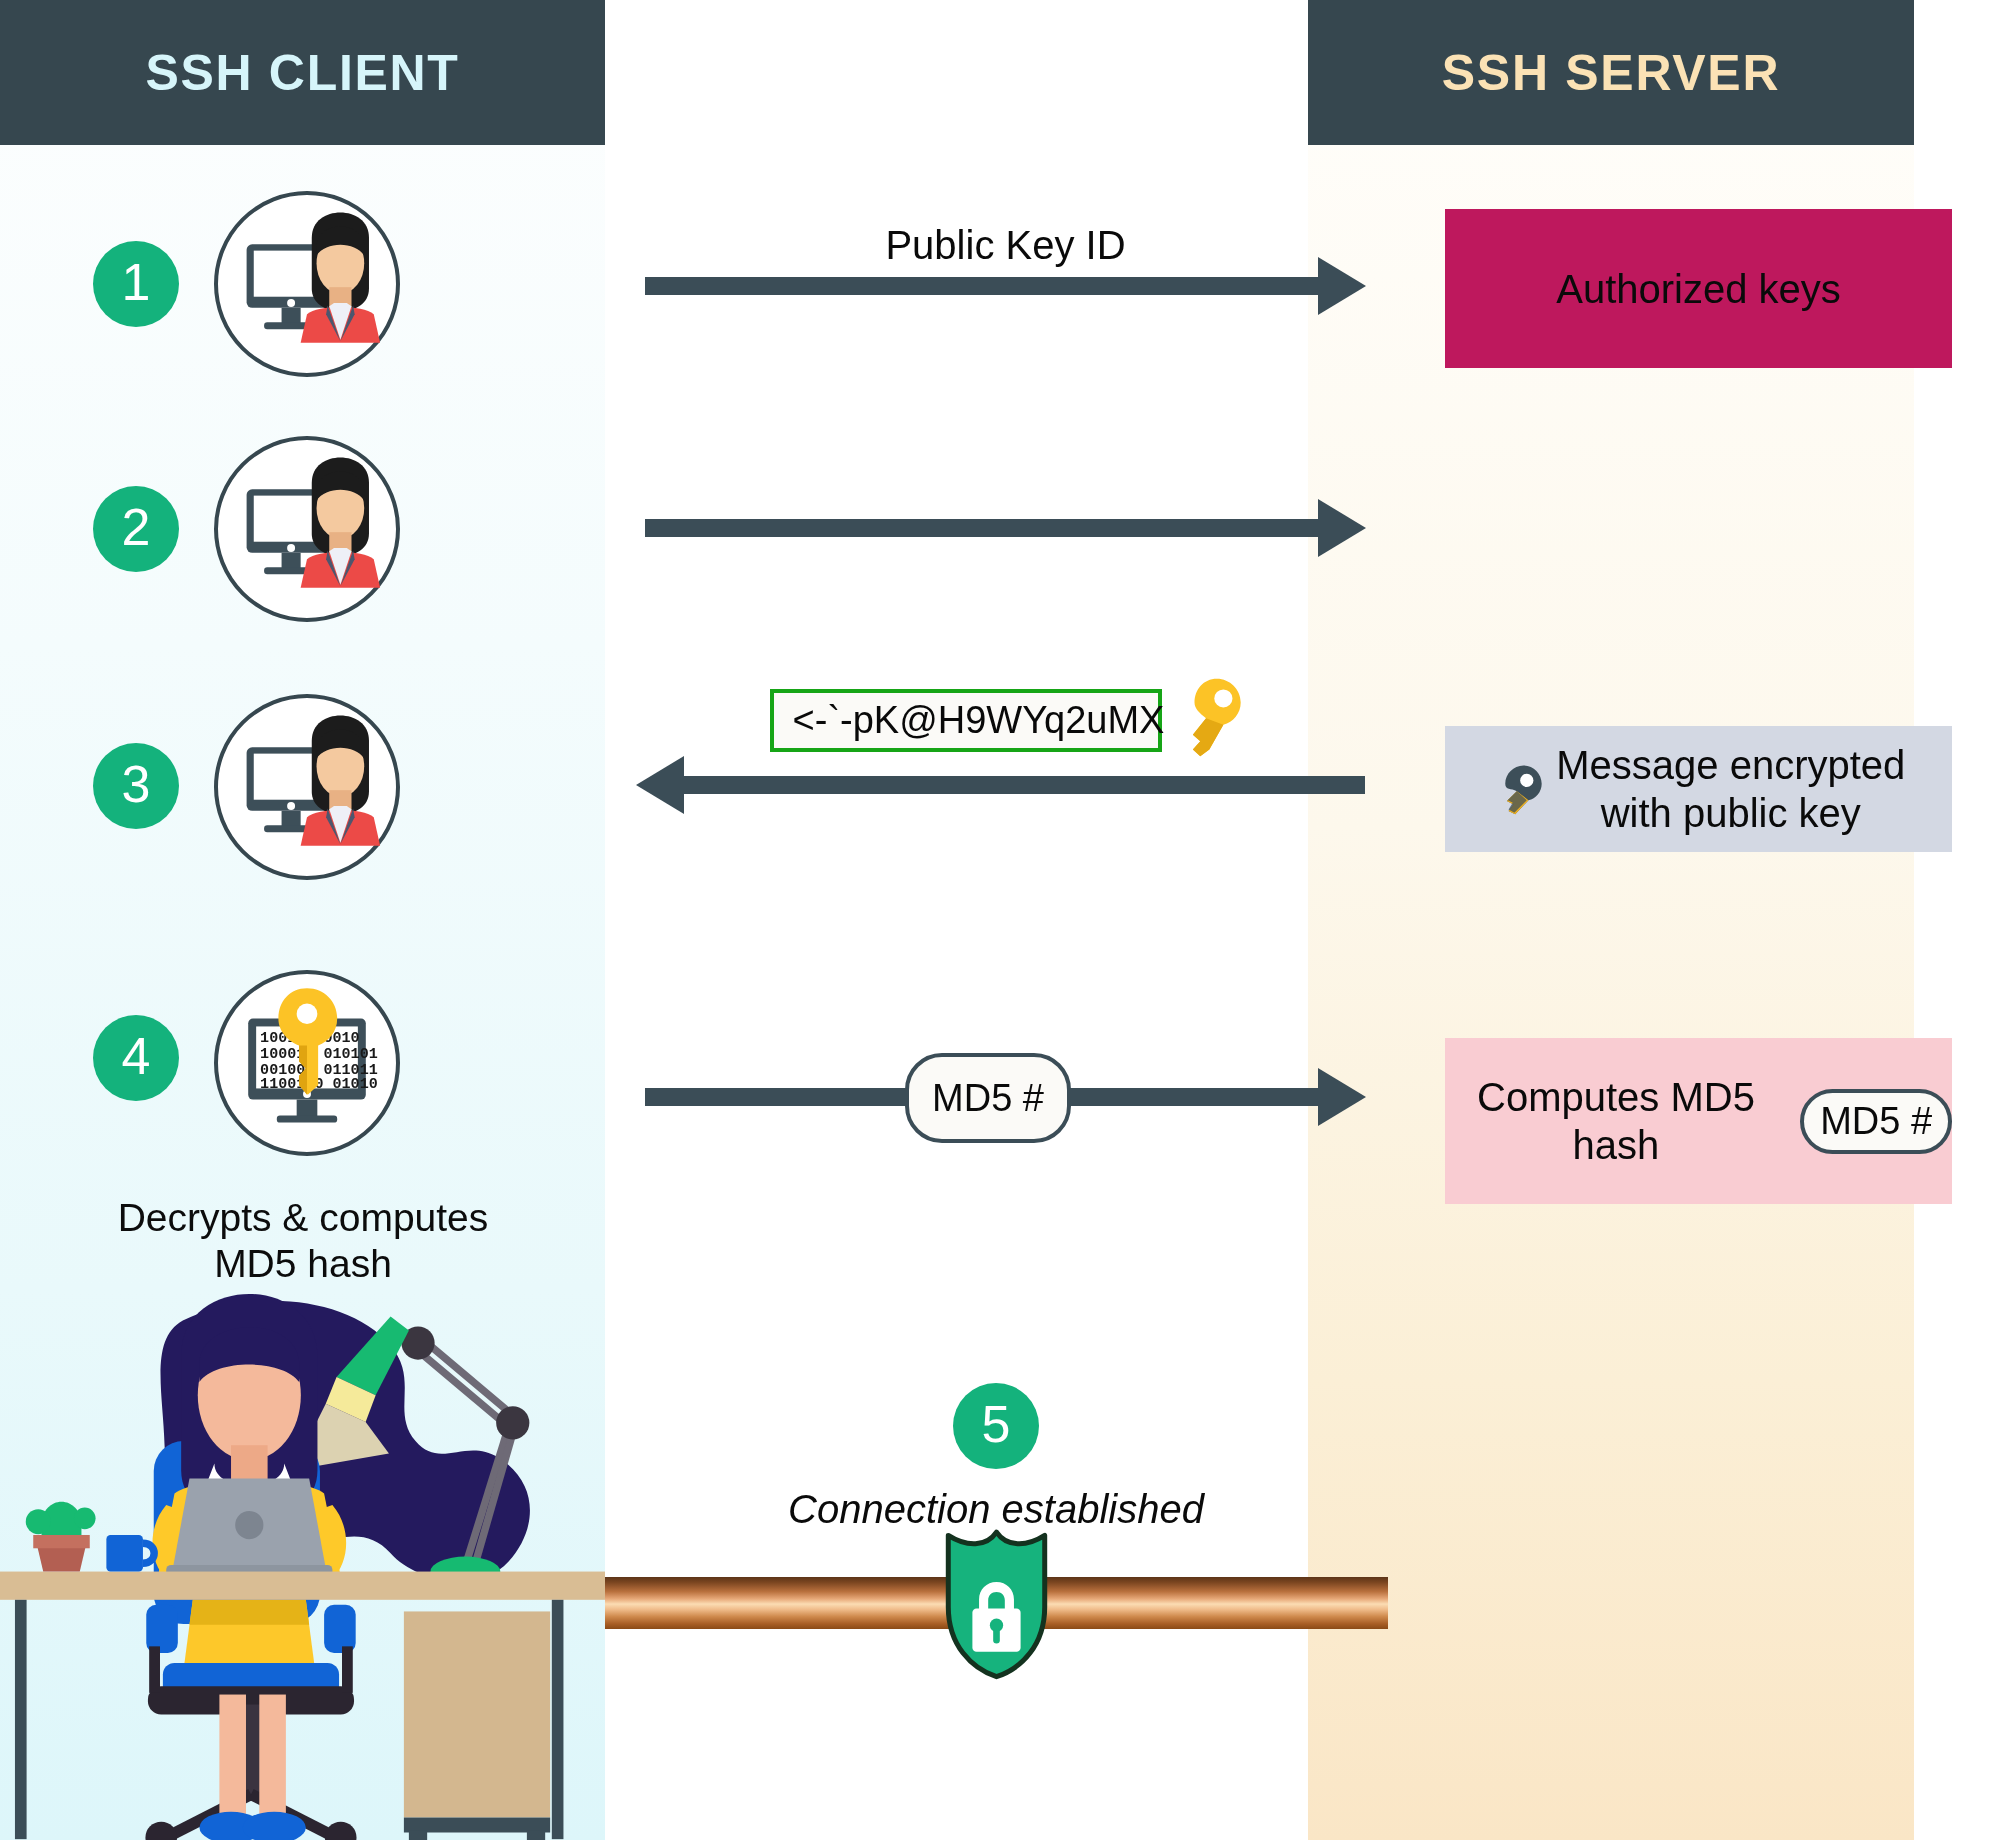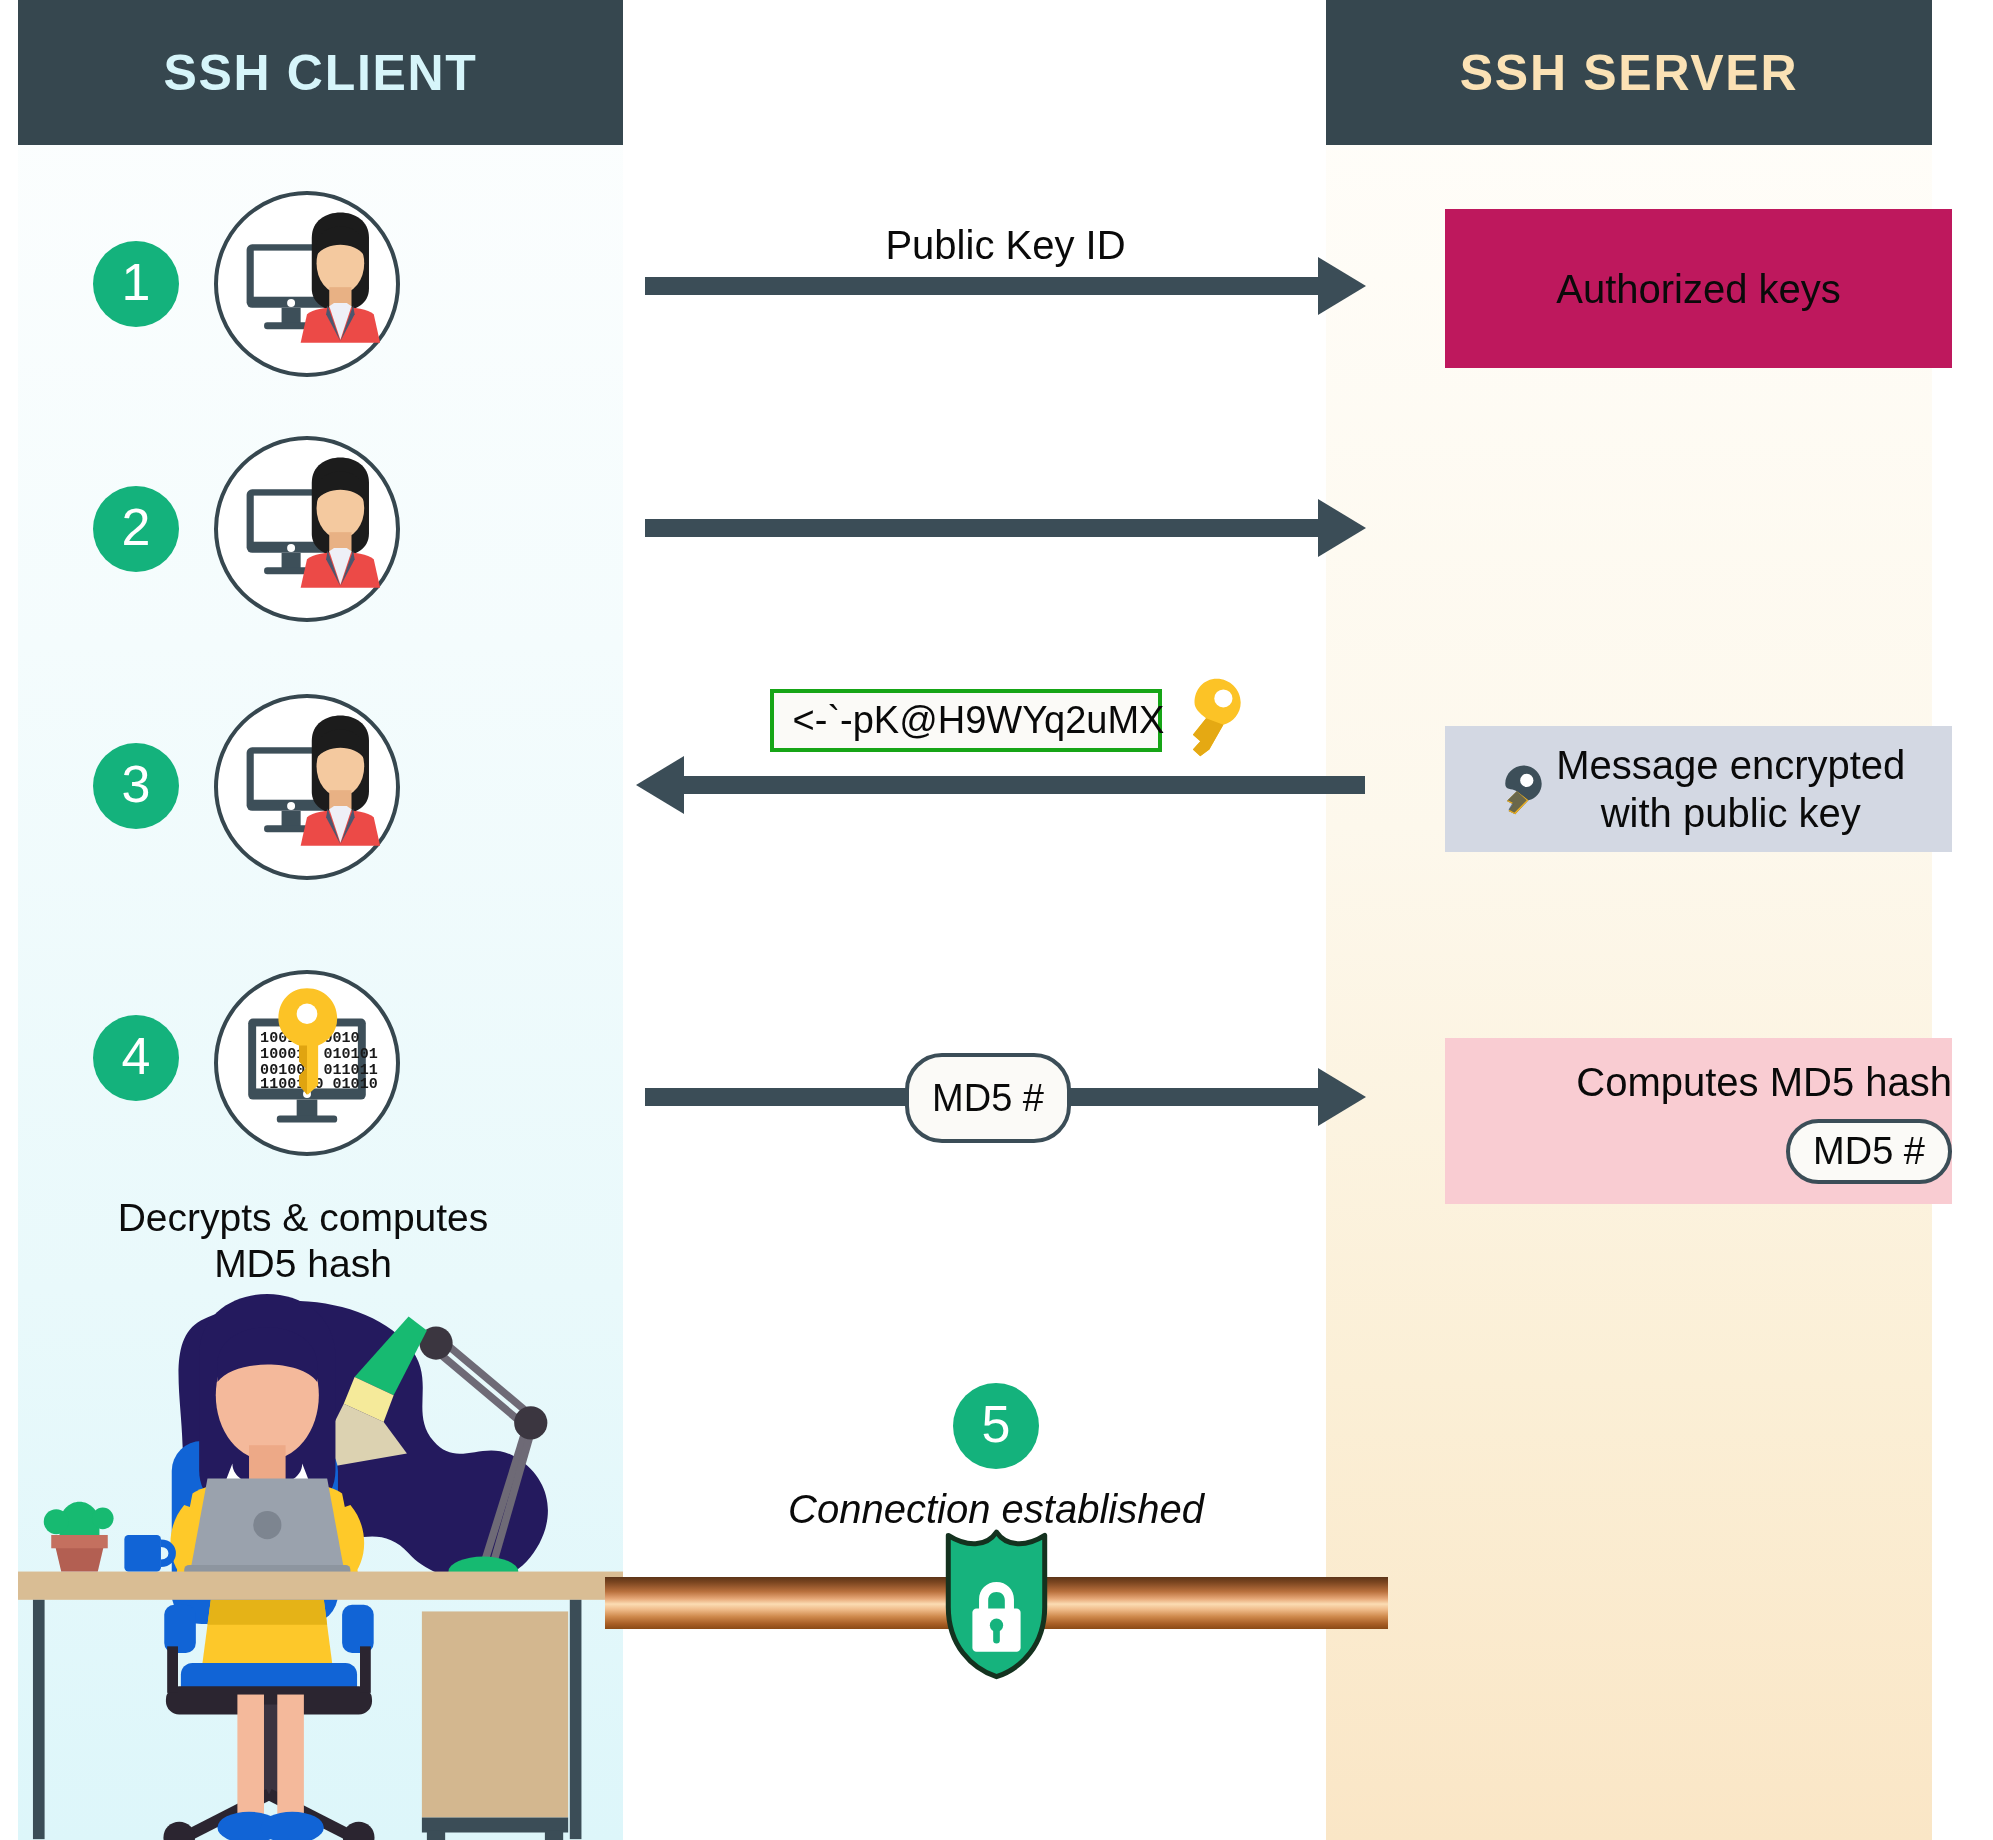--- a/index.html
+++ b/index.html
@@ -4,21 +4,21 @@
 <style>
   html,body{margin:0;padding:0;background:#ffffff;}
   body{
     width:1994px;height:1840px;position:relative;overflow:hidden;
     font-family:"Liberation Sans","DejaVu Sans",sans-serif;
     -webkit-font-smoothing:antialiased;
   }
   .stage{position:absolute;inset:0;}
 
   
-  .panel{position:absolute;top:0;bottom:0;margin-left:18px;}
+  .panel{position:absolute;top:0;bottom:0;}
   #client-panel{left:0;width:605px;
     background:linear-gradient(180deg,#fdfefe 0%,#f4fcfd 35%,#e9f9fb 70%,#ddf6fa 100%);}
   #server-panel{left:1308px;width:606px;
     background:linear-gradient(180deg,#fffefb 0%,#fdf8ec 45%,#fbefd6 75%,#fae6c6 100%);}
   #middle-panel{left:605px;width:783px;top:0;bottom:0;background:#ffffff;}
 
   .panel-header{position:absolute;left:0;right:0;top:0;height:145px;background:#36474f;
     display:flex;align-items:center;justify-content:center;}
   .panel-header .htxt{font-size:50px;font-weight:bold;letter-spacing:1.7px;}
   #client-header .htxt{color:#d6f5fa;}
@@ -59,21 +59,21 @@
   #cipher-box .ctxt{font-size:38px;color:#090909;white-space:nowrap;margin-left:25px;}
 
   
   .server-box{position:absolute;left:1445px;width:507px;box-sizing:border-box;
     display:flex;align-items:center;justify-content:center;}
   .server-box .inner{display:flex;align-items:center;justify-content:center;gap:11.6px;}
   .server-box .btxt{font-size:40px;color:#0a0a0a;text-align:center;line-height:1.2;}
   #box-authorized-keys{background:#be185d;}
   #box-matching-key{background:#cfecf9;}
   #box-message-encrypted{background:#d3d8e3;}
-  #box-computes-md5{background:#f9ccd2;flex-direction:column;gap:13.3px;align-items:flex-end;}
+  #box-computes-md5{background:#f9ccd2;gap:13.3px;}
 
   .key-dark{width:53px;height:53px;flex:0 0 auto;}
   .key-dark svg{width:100%;height:100%;display:block;}
 
   
   #copper-pipe{position:absolute;left:605px;width:783px;top:1577px;height:52px;
     background:linear-gradient(180deg,
       #5c3418 0%,#7a4520 10%,#b9703d 28%,#e7a878 42%,
       #fbdcb3 52%,#f0bd8c 62%,#cf8a4d 76%,#a85e25 90%,#8a4a16 100%);}
 

